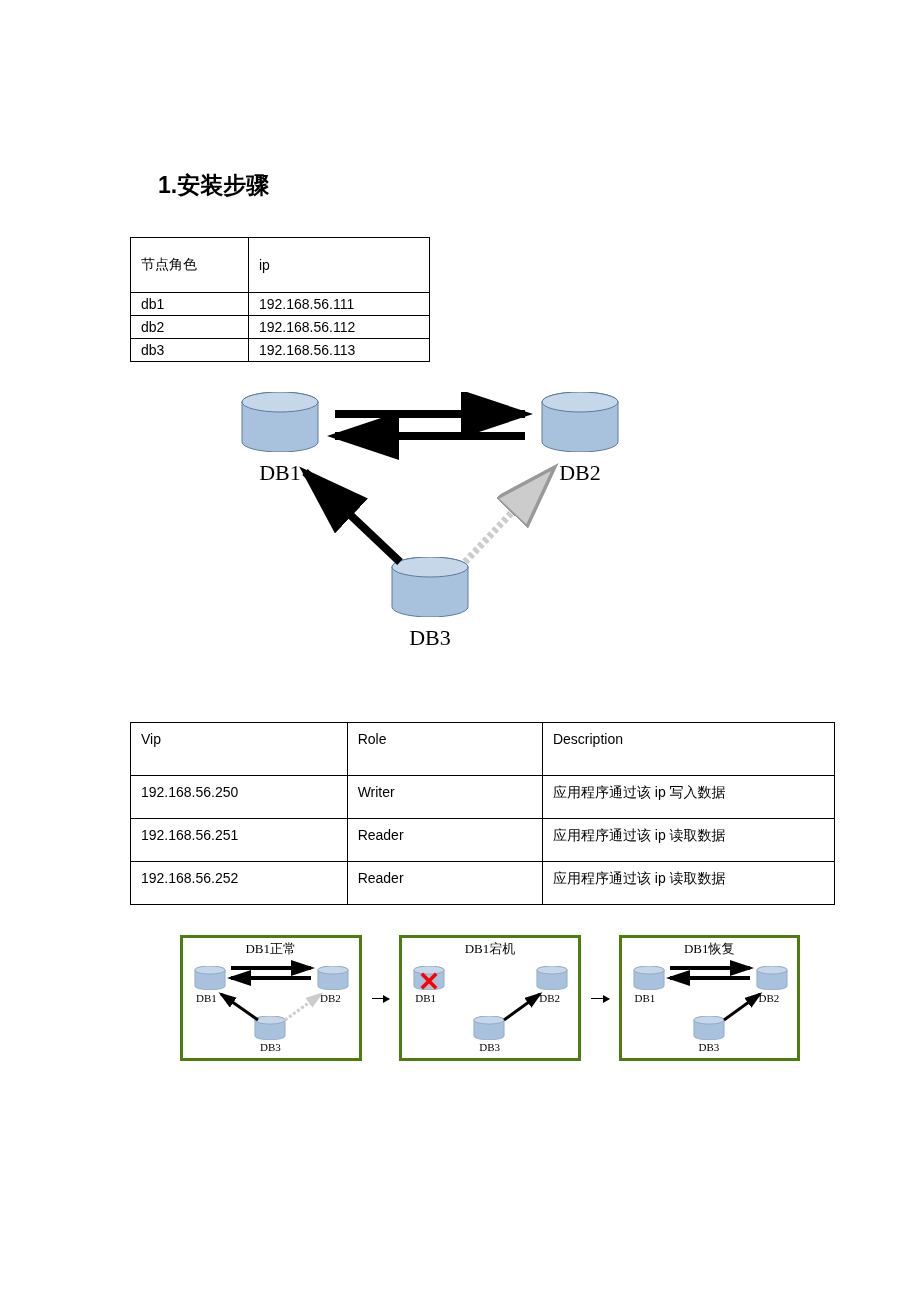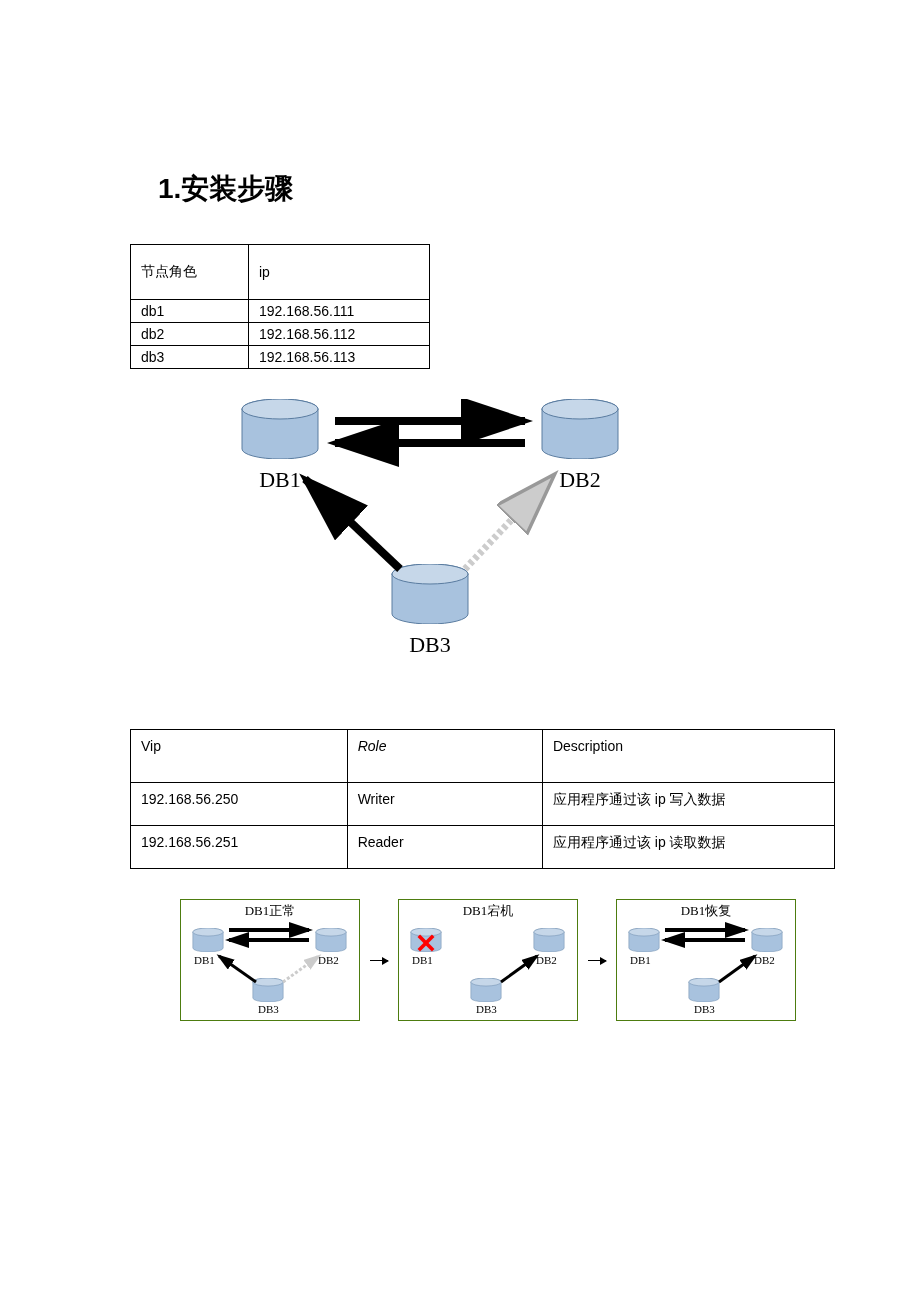--- a/index.html
+++ b/index.html
@@ -7,21 +7,21 @@
     padding: 0;
     font-family: "SimSun", "Microsoft YaHei", Arial, sans-serif;
     background: #fff;
     color: #000;
     width: 920px;
   }
   .page {
     padding: 170px 120px 60px 130px;
   }
   h1 {
-    font-size: 28px;
+    font-size: 23px;
     font-weight: bold;
     margin: 0 0 36px 28px;
     font-family: "Microsoft YaHei", Arial, sans-serif;
   }
   h2 {
     font-size: 18px;
     font-weight: bold;
     margin: 0 0 38px 0;
     font-family: "Microsoft YaHei", Arial, sans-serif;
   }
@@ -42,21 +42,21 @@
     font-weight: normal;
   }
   .node-table th { padding: 18px 10px 18px 10px; }
   .node-table td { padding: 3px 10px; }
   .node-table .col-role { width: 120px; }
   .node-table .col-ip { width: 180px; }
 
   .vip-table th { padding: 8px 10px 28px 10px; vertical-align: top;}
   .vip-table td { padding: 8px 10px 16px 10px; vertical-align: top;}
   .vip-table .col-vip { width: 200px; }
-  .vip-table .col-role { width: 180px; font-style: italic; }
+  .vip-table .col-role { width: 180px; }
   .vip-table .col-desc { width: 280px; }
   .vip-table .desc-cell { vertical-align: bottom; }
 
   .diagram-main {
     height: 310px;
     position: relative;
     margin: 10px 0 20px 60px;
   }
   .db-cyl {
     position: absolute;
@@ -74,21 +74,21 @@
 
   .states-row {
     display: flex;
     gap: 10px;
     align-items: center;
     margin: 20px 0 0 50px;
   }
   .state-box {
     width: 178px;
     height: 120px;
-    border: 1px solid #4d7c0f;
+    border: 3px solid #4d7c0f;
     position: relative;
     background:#fff;
   }
   .state-title {
     font-size: 13px;
     text-align: center;
     margin-top: 2px;
     font-family: "SimSun", serif;
   }
   .mini-cyl {
@@ -202,20 +202,25 @@
       <th class="col-role">Role</th>
       <th class="col-desc">Description</th>
     </tr>
     <tr>
       <td>192.168.56.250</td>
       <td>Writer</td>
       <td class="desc-cell">应用程序通过该 ip 写入数据</td>
     </tr>
     <tr>
       <td>192.168.56.251</td>
+      <td>Reader</td>
+      <td class="desc-cell">应用程序通过该 ip 读取数据</td>
+    </tr>
+    <tr>
+      <td>192.168.56.252</td>
       <td>Reader</td>
       <td class="desc-cell">应用程序通过该 ip 读取数据</td>
     </tr>
   </tbody>
     </table>
 
   <div class="states-row">
 
     <div class="state-box">
       <div class="state-title">DB1正常</div>

